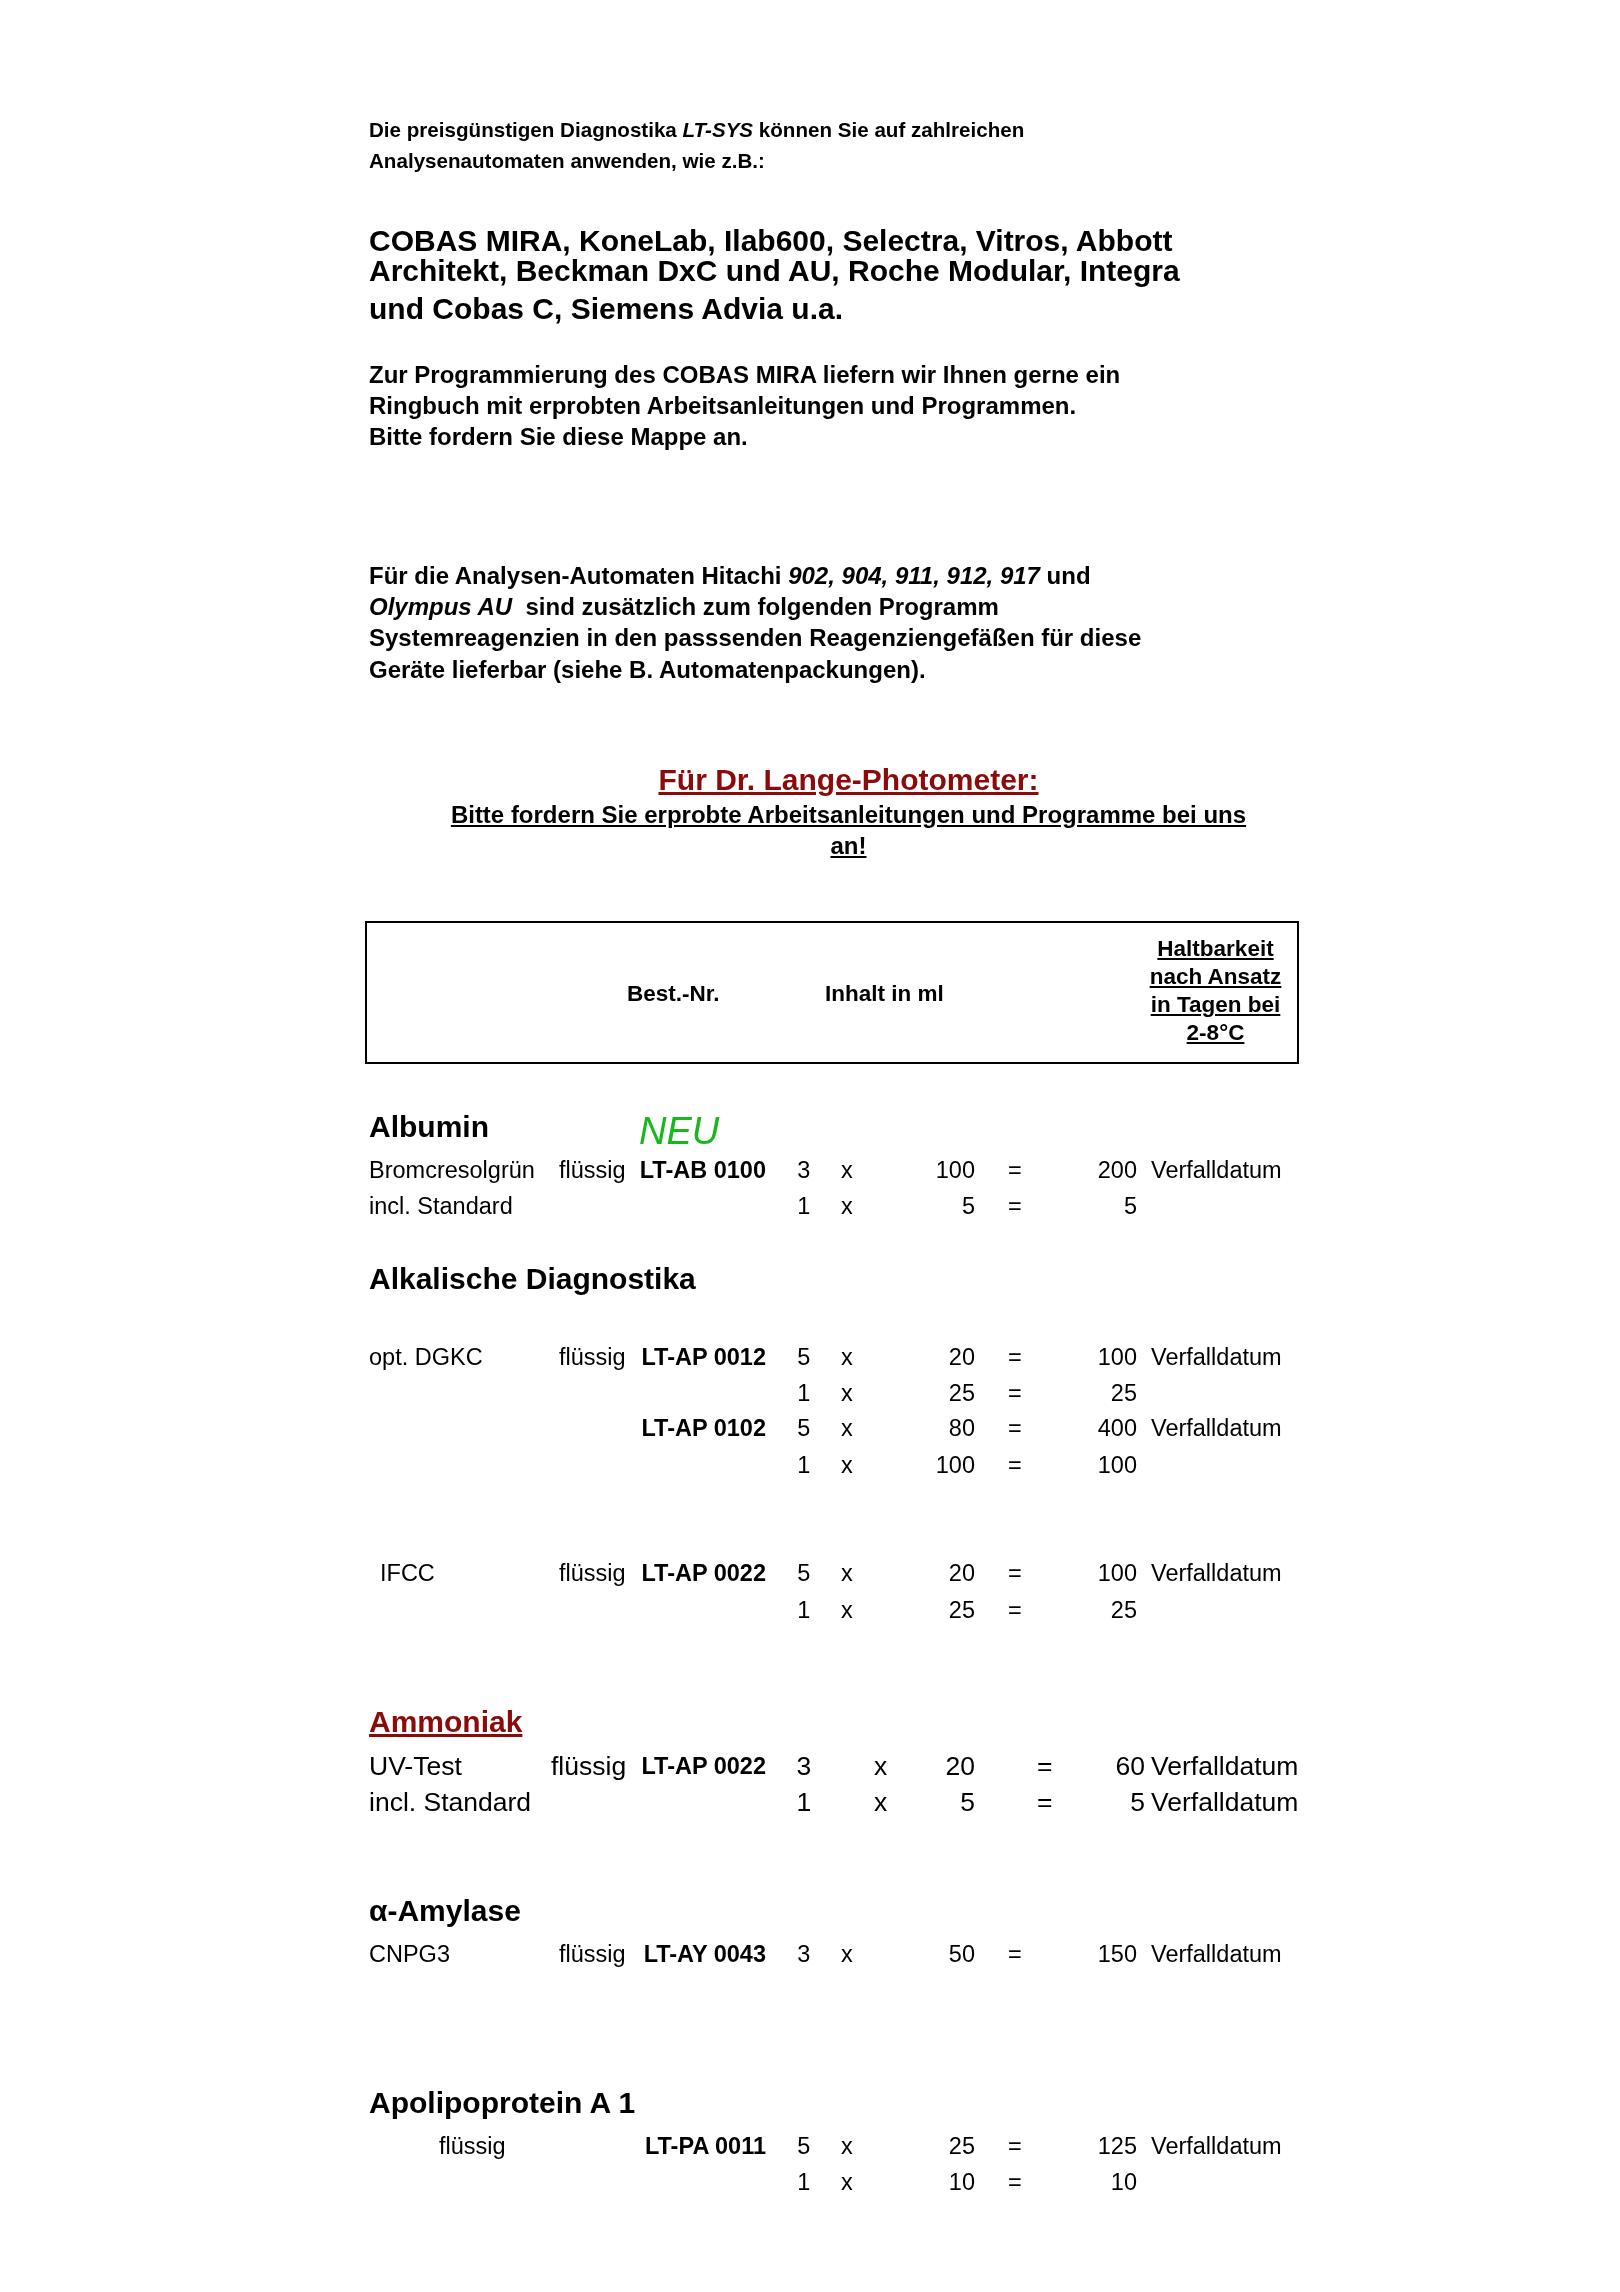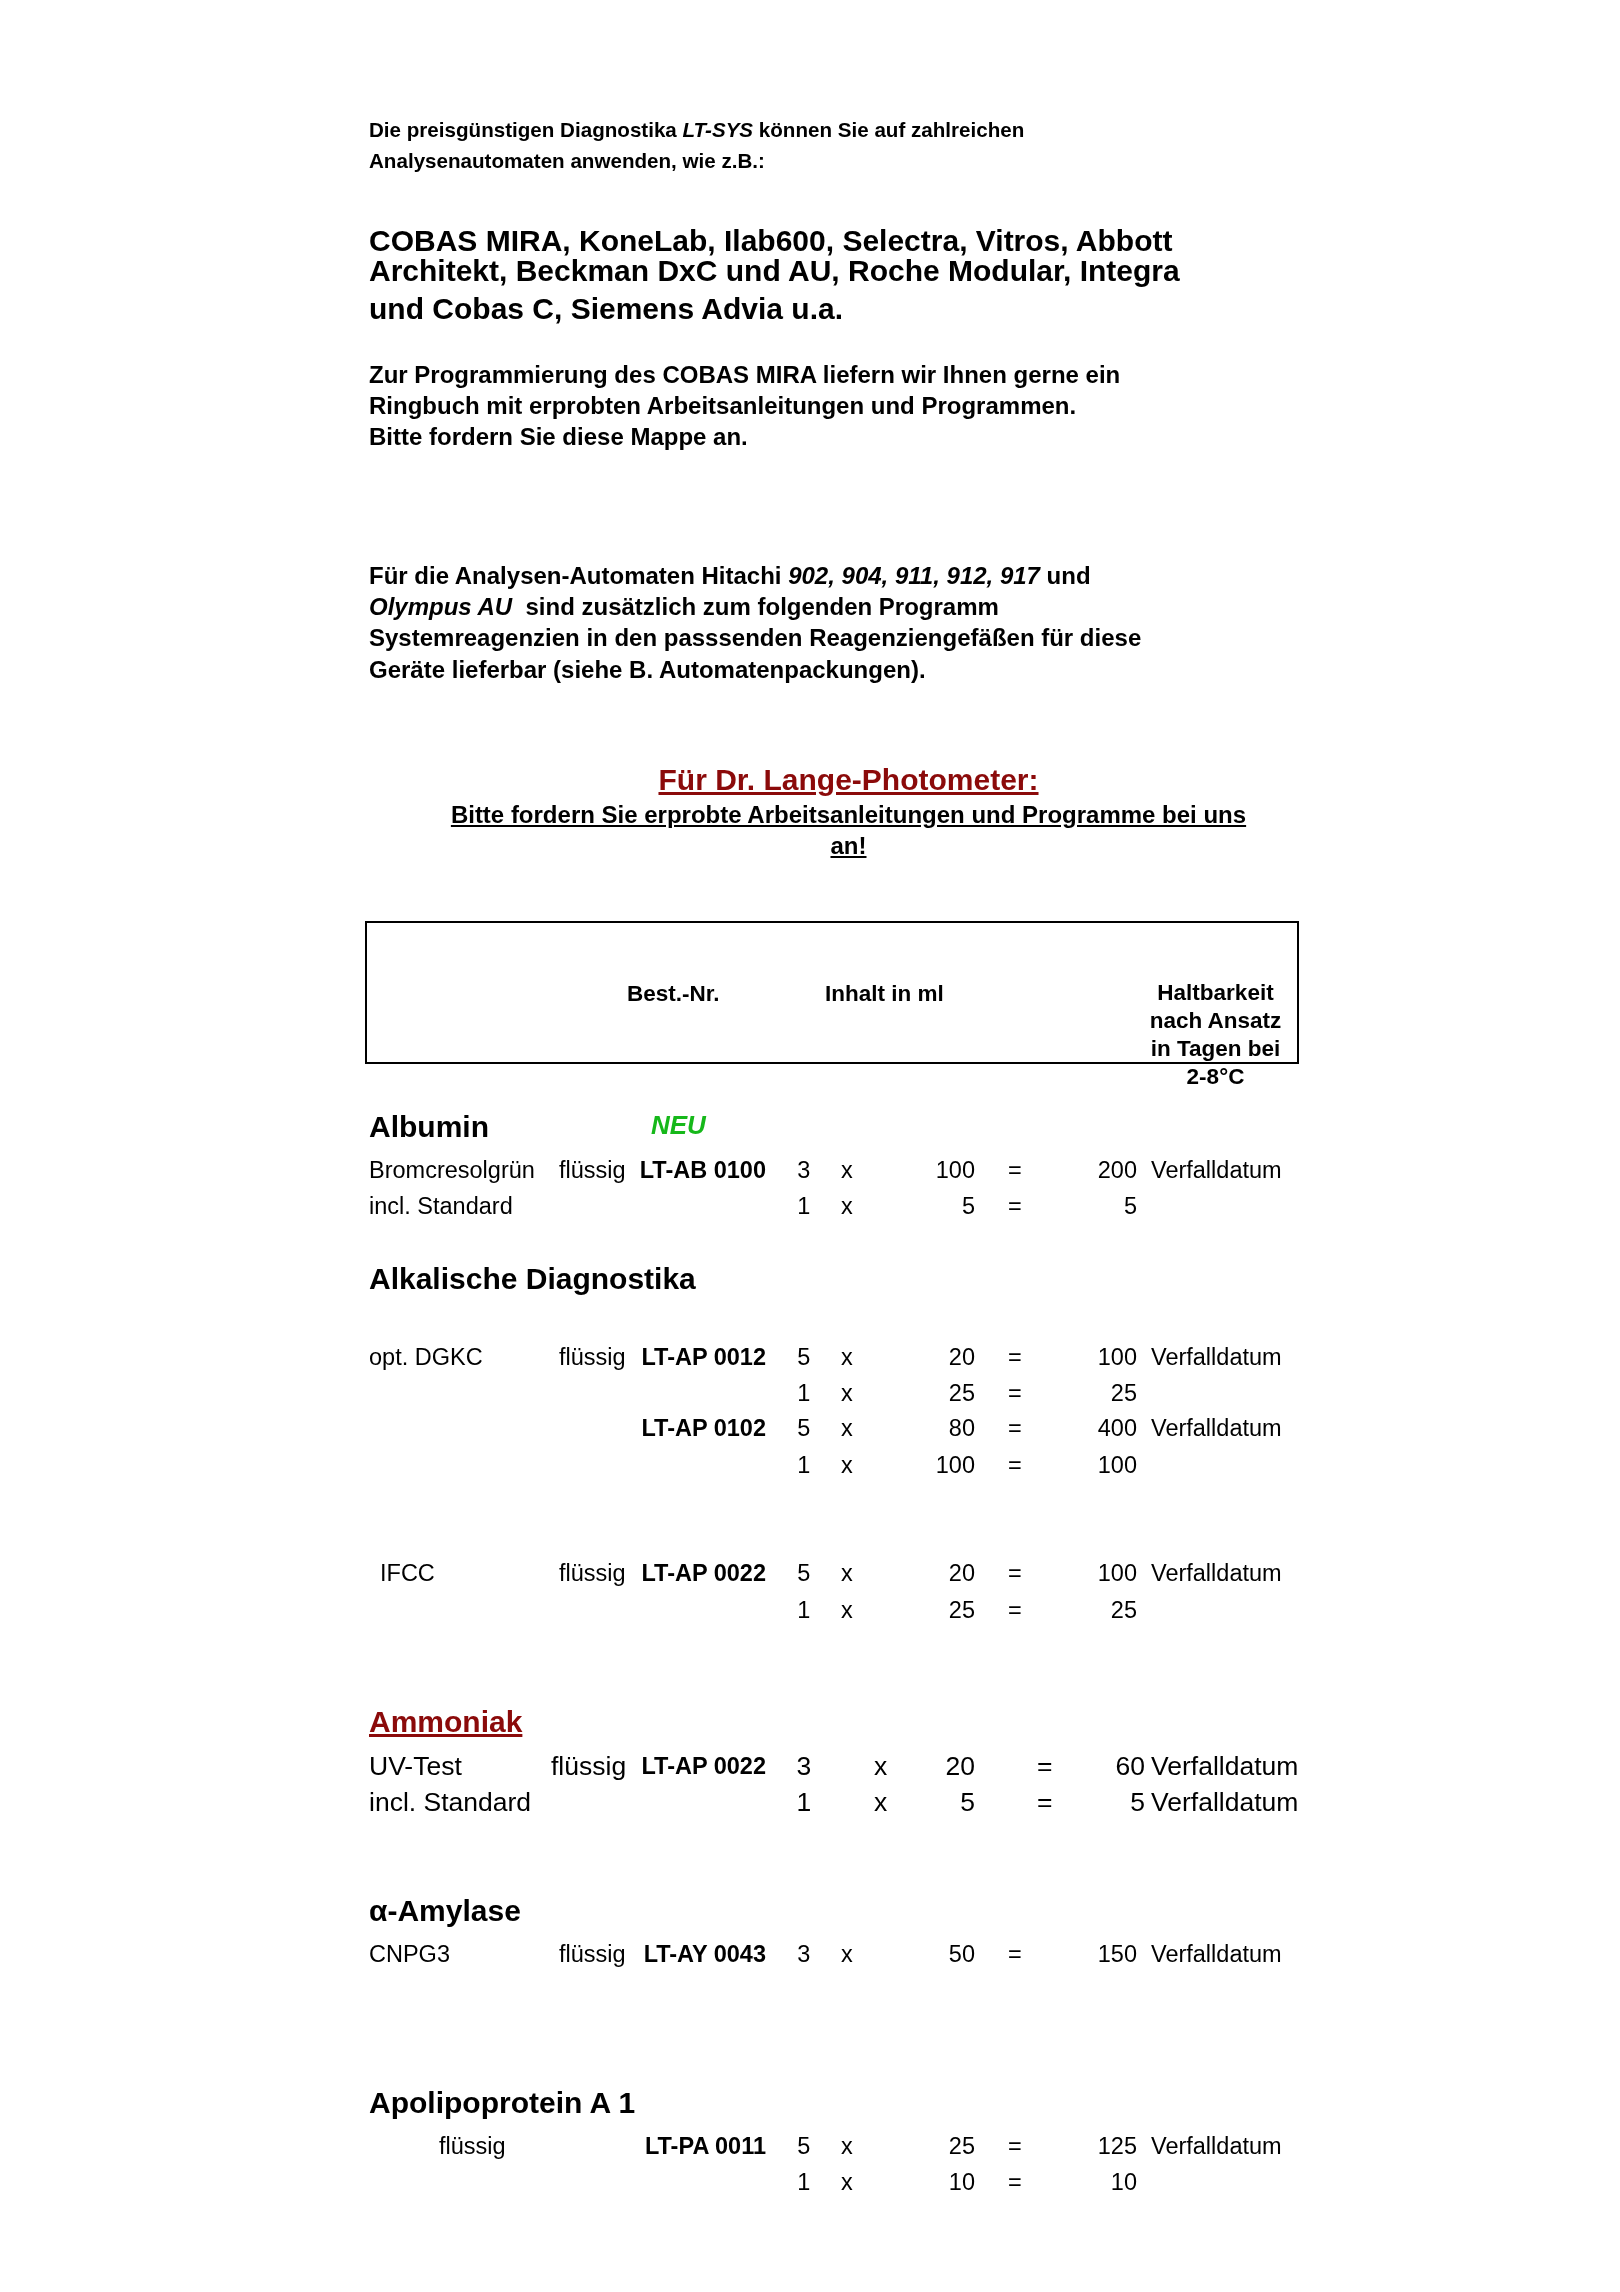--- a/index.html
+++ b/index.html
@@ -8,21 +8,21 @@
   .abs { position:absolute; white-space:nowrap; }
   .p-small { font-size:20.6px; font-weight:bold; line-height:31px; left:369px; }
   .p-big { font-size:30px; font-weight:bold; line-height:38px; left:369px; }
   .p-med { font-size:24px; font-weight:bold; line-height:31px; left:369px; }
   .center { left:383px; width:931px; text-align:center;text-decoration:underline; }
   .red-title { font-size:30px; font-weight:bold; color:#8b0a0a; }
   .hdr-box { position:absolute; left:365px; top:921px; width:934px; height:143px;
              border:2px solid #000; border-bottom-width:2.9px; box-sizing:border-box; }
   .hdr-label { position:absolute; font-size:22.5px; font-weight:bold; text-align:center; line-height:28px; }
   .sec-title { font-size:30px; font-weight:bold; left:369px; }
-  .neu { font-size:26px; font-weight:bold; font-style:italic; color:#16b81a;margin-left:12px; }
+  .neu { font-size:38px; font-weight:normal; font-style:italic; color:#16b81a; }
   .row { position:absolute; left:0; width:1443px; height:35px; font-size:23.5px; line-height:35px; }
   .row span { position:absolute; white-space:nowrap; }
   .c-desc { left:369px; }
   .c-form { left:559px; }
   .c-num { left:635px; font-weight:bold; width:131px; text-align:right; }
   .c-qty { left:792px; width:23.5px; text-align:center; }
   .c-x { left:841px; }
   .c-vol { left:912px; width:63px; text-align:right; }
   .c-eq { left:1008px; }
   .c-tot { left:1078px; width:59px; text-align:right; }
@@ -50,21 +50,21 @@
 <div class="abs p-med" style="top:622px;">Systemreagenzien in den passsenden Reagenziengefäßen für diese</div>
 <div class="abs p-med" style="top:654px;">Geräte lieferbar (siehe B. Automatenpackungen).</div>
 
 <div class="abs center red-title" style="top:763px;">Für Dr. Lange-Photometer:</div>
 <div class="abs center p-med" style="top:799px;">Bitte fordern Sie erprobte Arbeitsanleitungen und Programme bei uns</div>
 <div class="abs center p-med" style="top:830px;">an!</div>
 
 <div class="hdr-box"></div>
 <div class="hdr-label abs" style="left:627px; top:980px;">Best.-Nr.</div>
 <div class="hdr-label abs" style="left:825px; top:980px;">Inhalt in ml</div>
-<div class="abs" style="left:1137px; top:979px; width:157px;">
+<div class="abs" style="left:1137px; top:935px; width:157px;text-decoration:underline;">
   <div class="hdr-label" style="position:static;">Haltbarkeit</div>
   <div class="hdr-label" style="position:static;">nach Ansatz</div>
   <div class="hdr-label" style="position:static;">in Tagen bei</div>
   <div class="hdr-label" style="position:static;">2-8°C</div>
 </div>
 
 <div class="abs sec-title" style="top:1110px;">Albumin</div>
 <div class="abs neu" style="left:639px; top:1110px;">NEU</div>
 <div class="rows">
     <div class="row" style="top: 1153px;">

